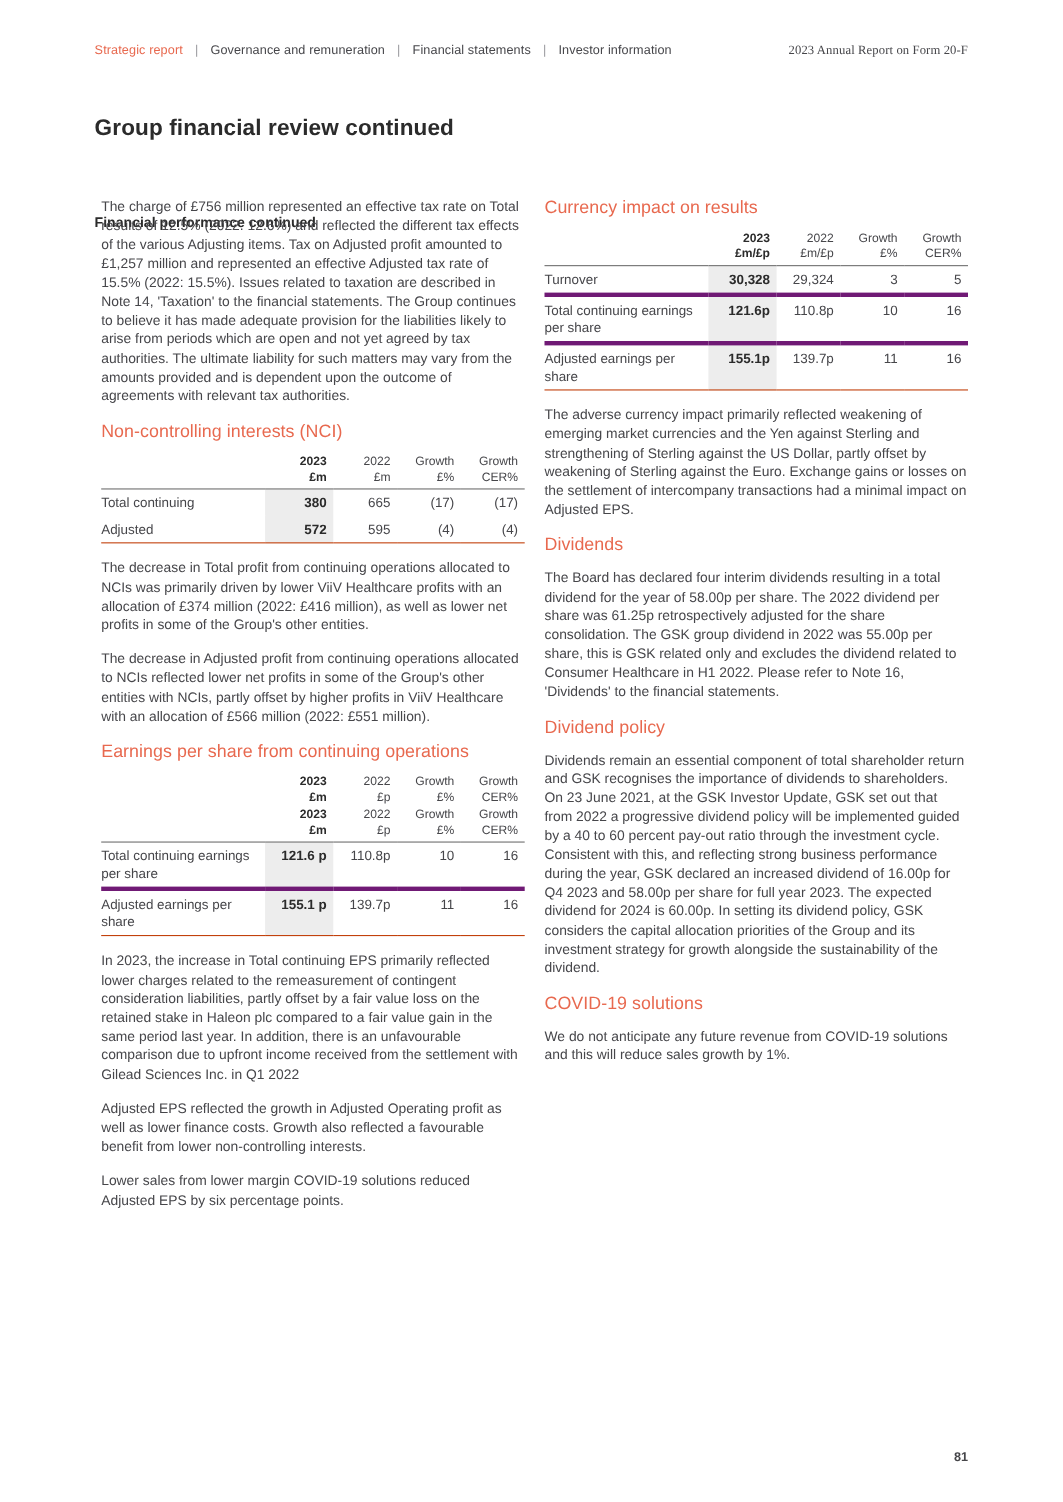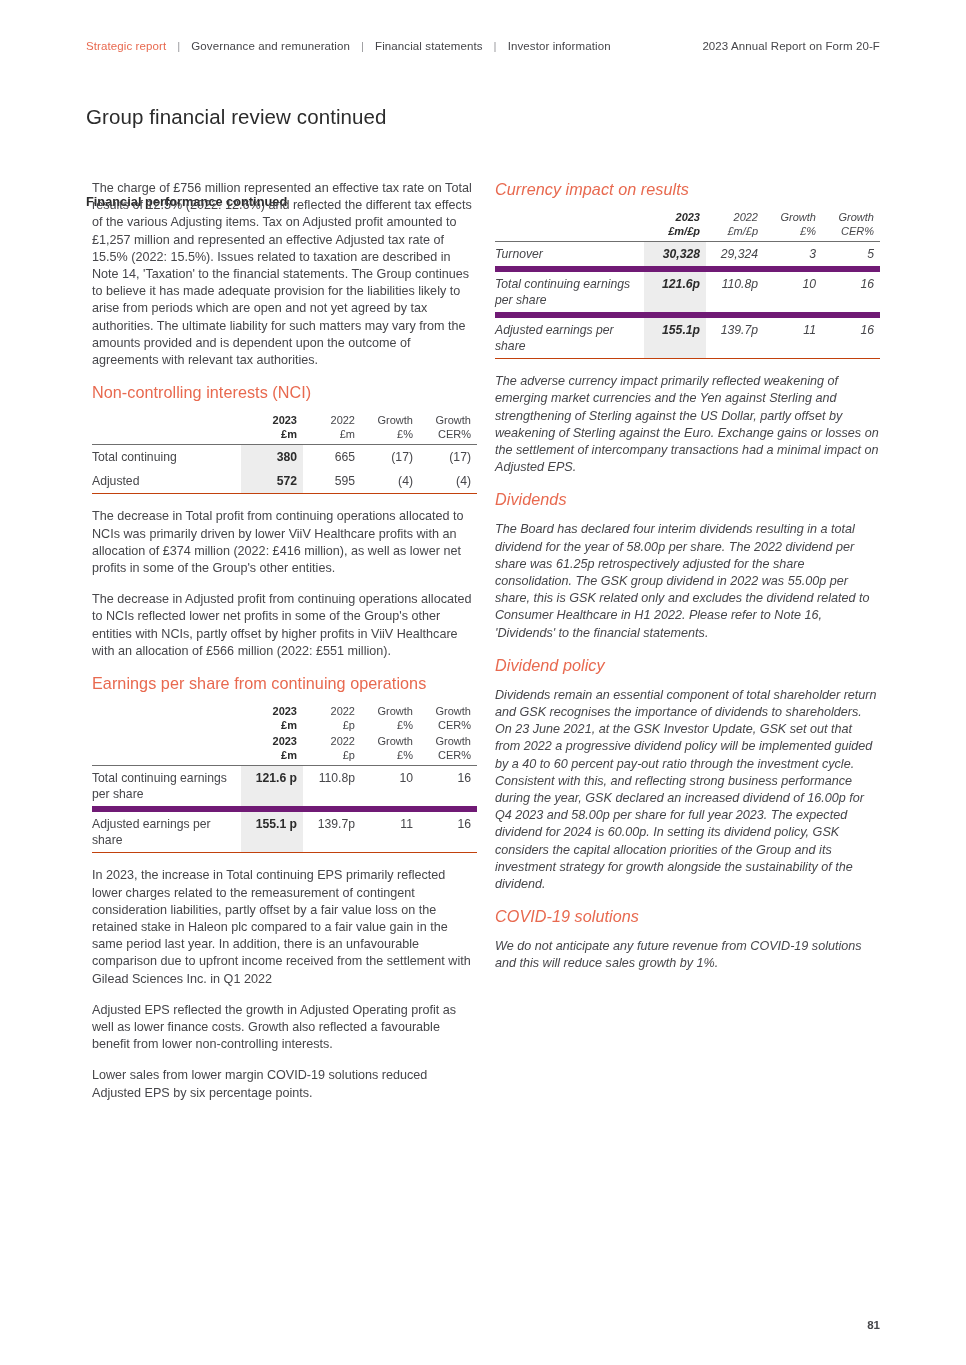--- a/index.html
+++ b/index.html
@@ -28,50 +28,50 @@
     color: #46464a;
     letter-spacing: .1px;
   }
   .topnav .navitem { white-space: nowrap; text-align: center; }
   .topnav .navitem.active { color: #e8694f; }
   .topnav .navsep {
     color: #9a9a9e;
     margin: 0 11px;
   }
   .topnav .spacer { flex: 1; }
-  .topnav .report-title { white-space: nowrap; color: #46464a; }
+  .topnav .report-title { white-space: nowrap; color: #46464a; font-family: Liberation Serif, serif; }
 
   
   .page-title {
     position: absolute;
     left: 86px;
     top: 105px;
     font-size: 20.5px;
-    font-weight: normal;
+    font-weight: bold;
     color: #2b2b2b;
     letter-spacing: .1px;
   }
   .sub-title {
     position: absolute;
     left: 86px;
     top: 151px;
     font-size: 12.8px;
     font-weight: bold;
     color: #2b2b2b;
     margin-top: 43px;
   }
 
   
   .col {
     position: absolute;
     width: 385px;
     top: 180px;
   }
   .col-left  { left: 92px; }
-  .col-right { left: 495px; font-style: italic; }
+  .col-right { left: 495px; }
 
   p.body {
     margin: 0 0 14px 0;
     font-size: 12.6px;
     line-height: 17.2px;
     color: #46464a;
   }
 
   h2.section {
     margin: 13px 0 12px 0;
@@ -126,21 +126,21 @@
     color: #2b2b2b;
     margin-top: 18px;
   }
 
   
   table.fin th.y23, table.fin td.v23 { background: #ededed; }
   table.fin thead tr.hdr-row th.y23 { background: transparent; }
 
   .rule-top  { border-top: 1px solid #6f6f6f; }
   .rule-bot  { border-bottom: 1px solid #c2410c; }
-  .rule-thin { border-bottom: 6px solid #701a75; }
+  .rule-thin { border-bottom: 4px solid #701a75; }
 
   
   .page-number {
     position: absolute;
     right: 86px;
     bottom: 34px;
     font-size: 11.5px;
     color: #46464a;
     font-weight: bold;
     padding-left: 41px;

